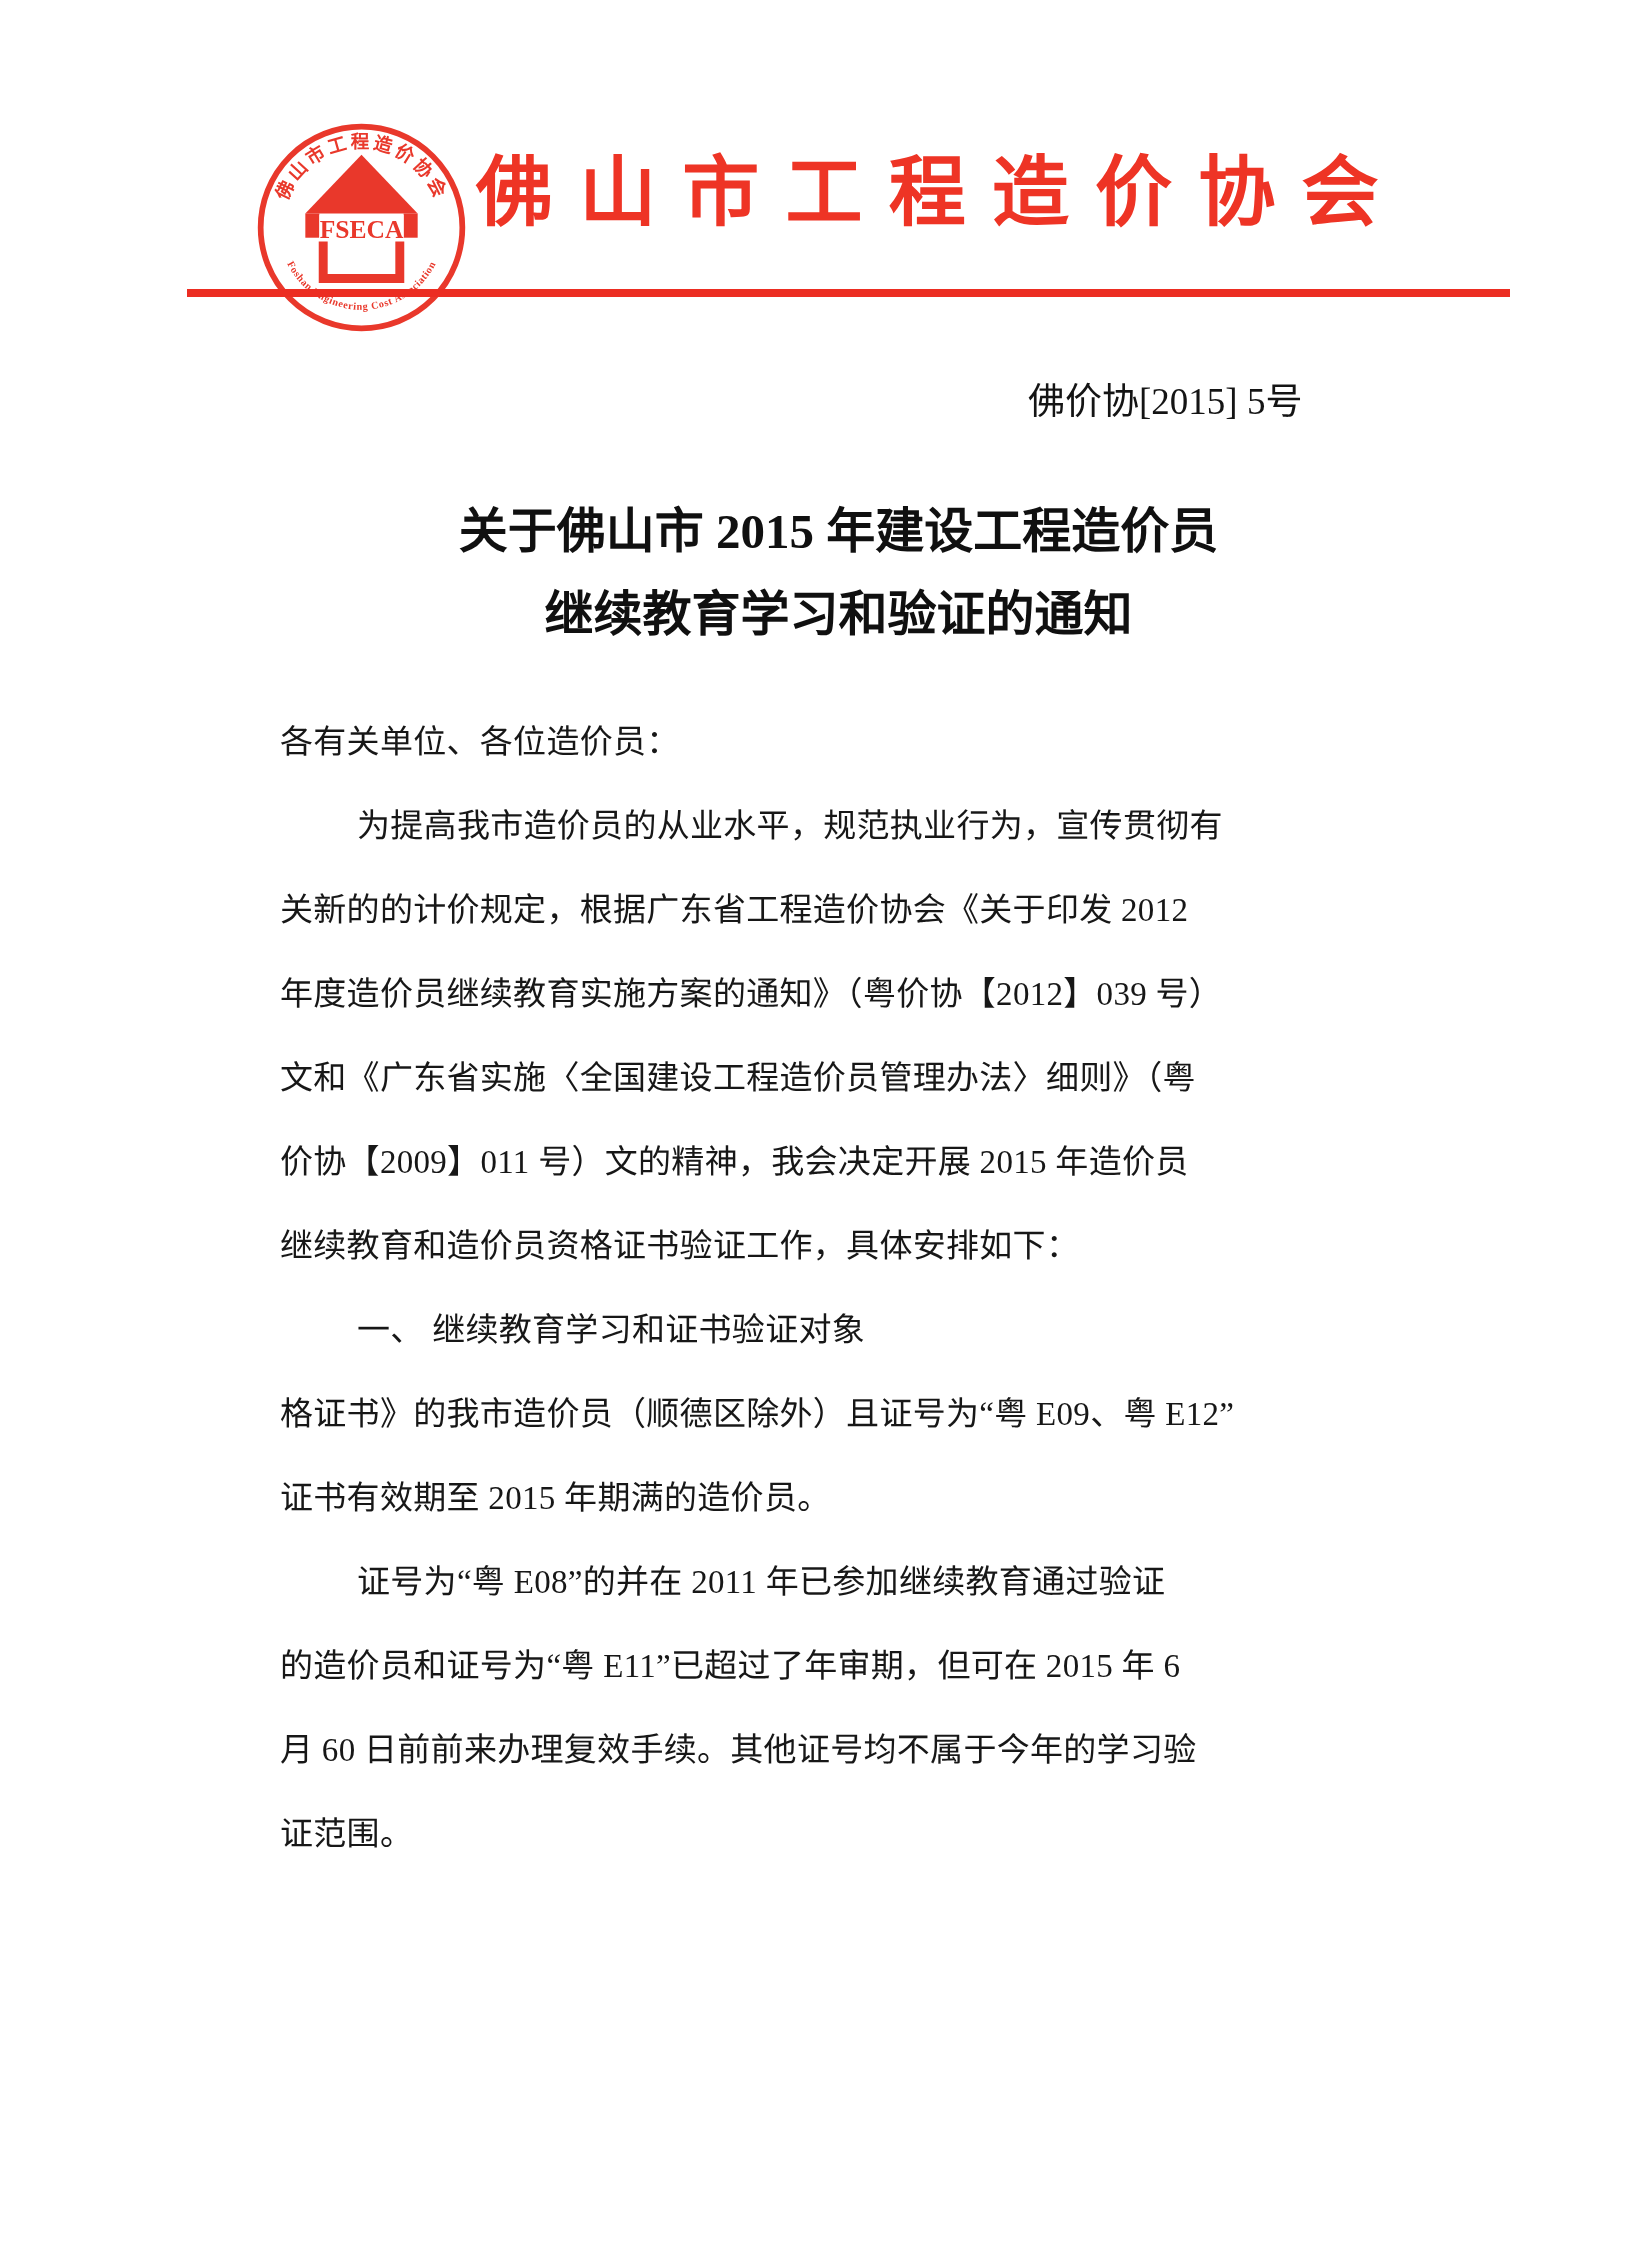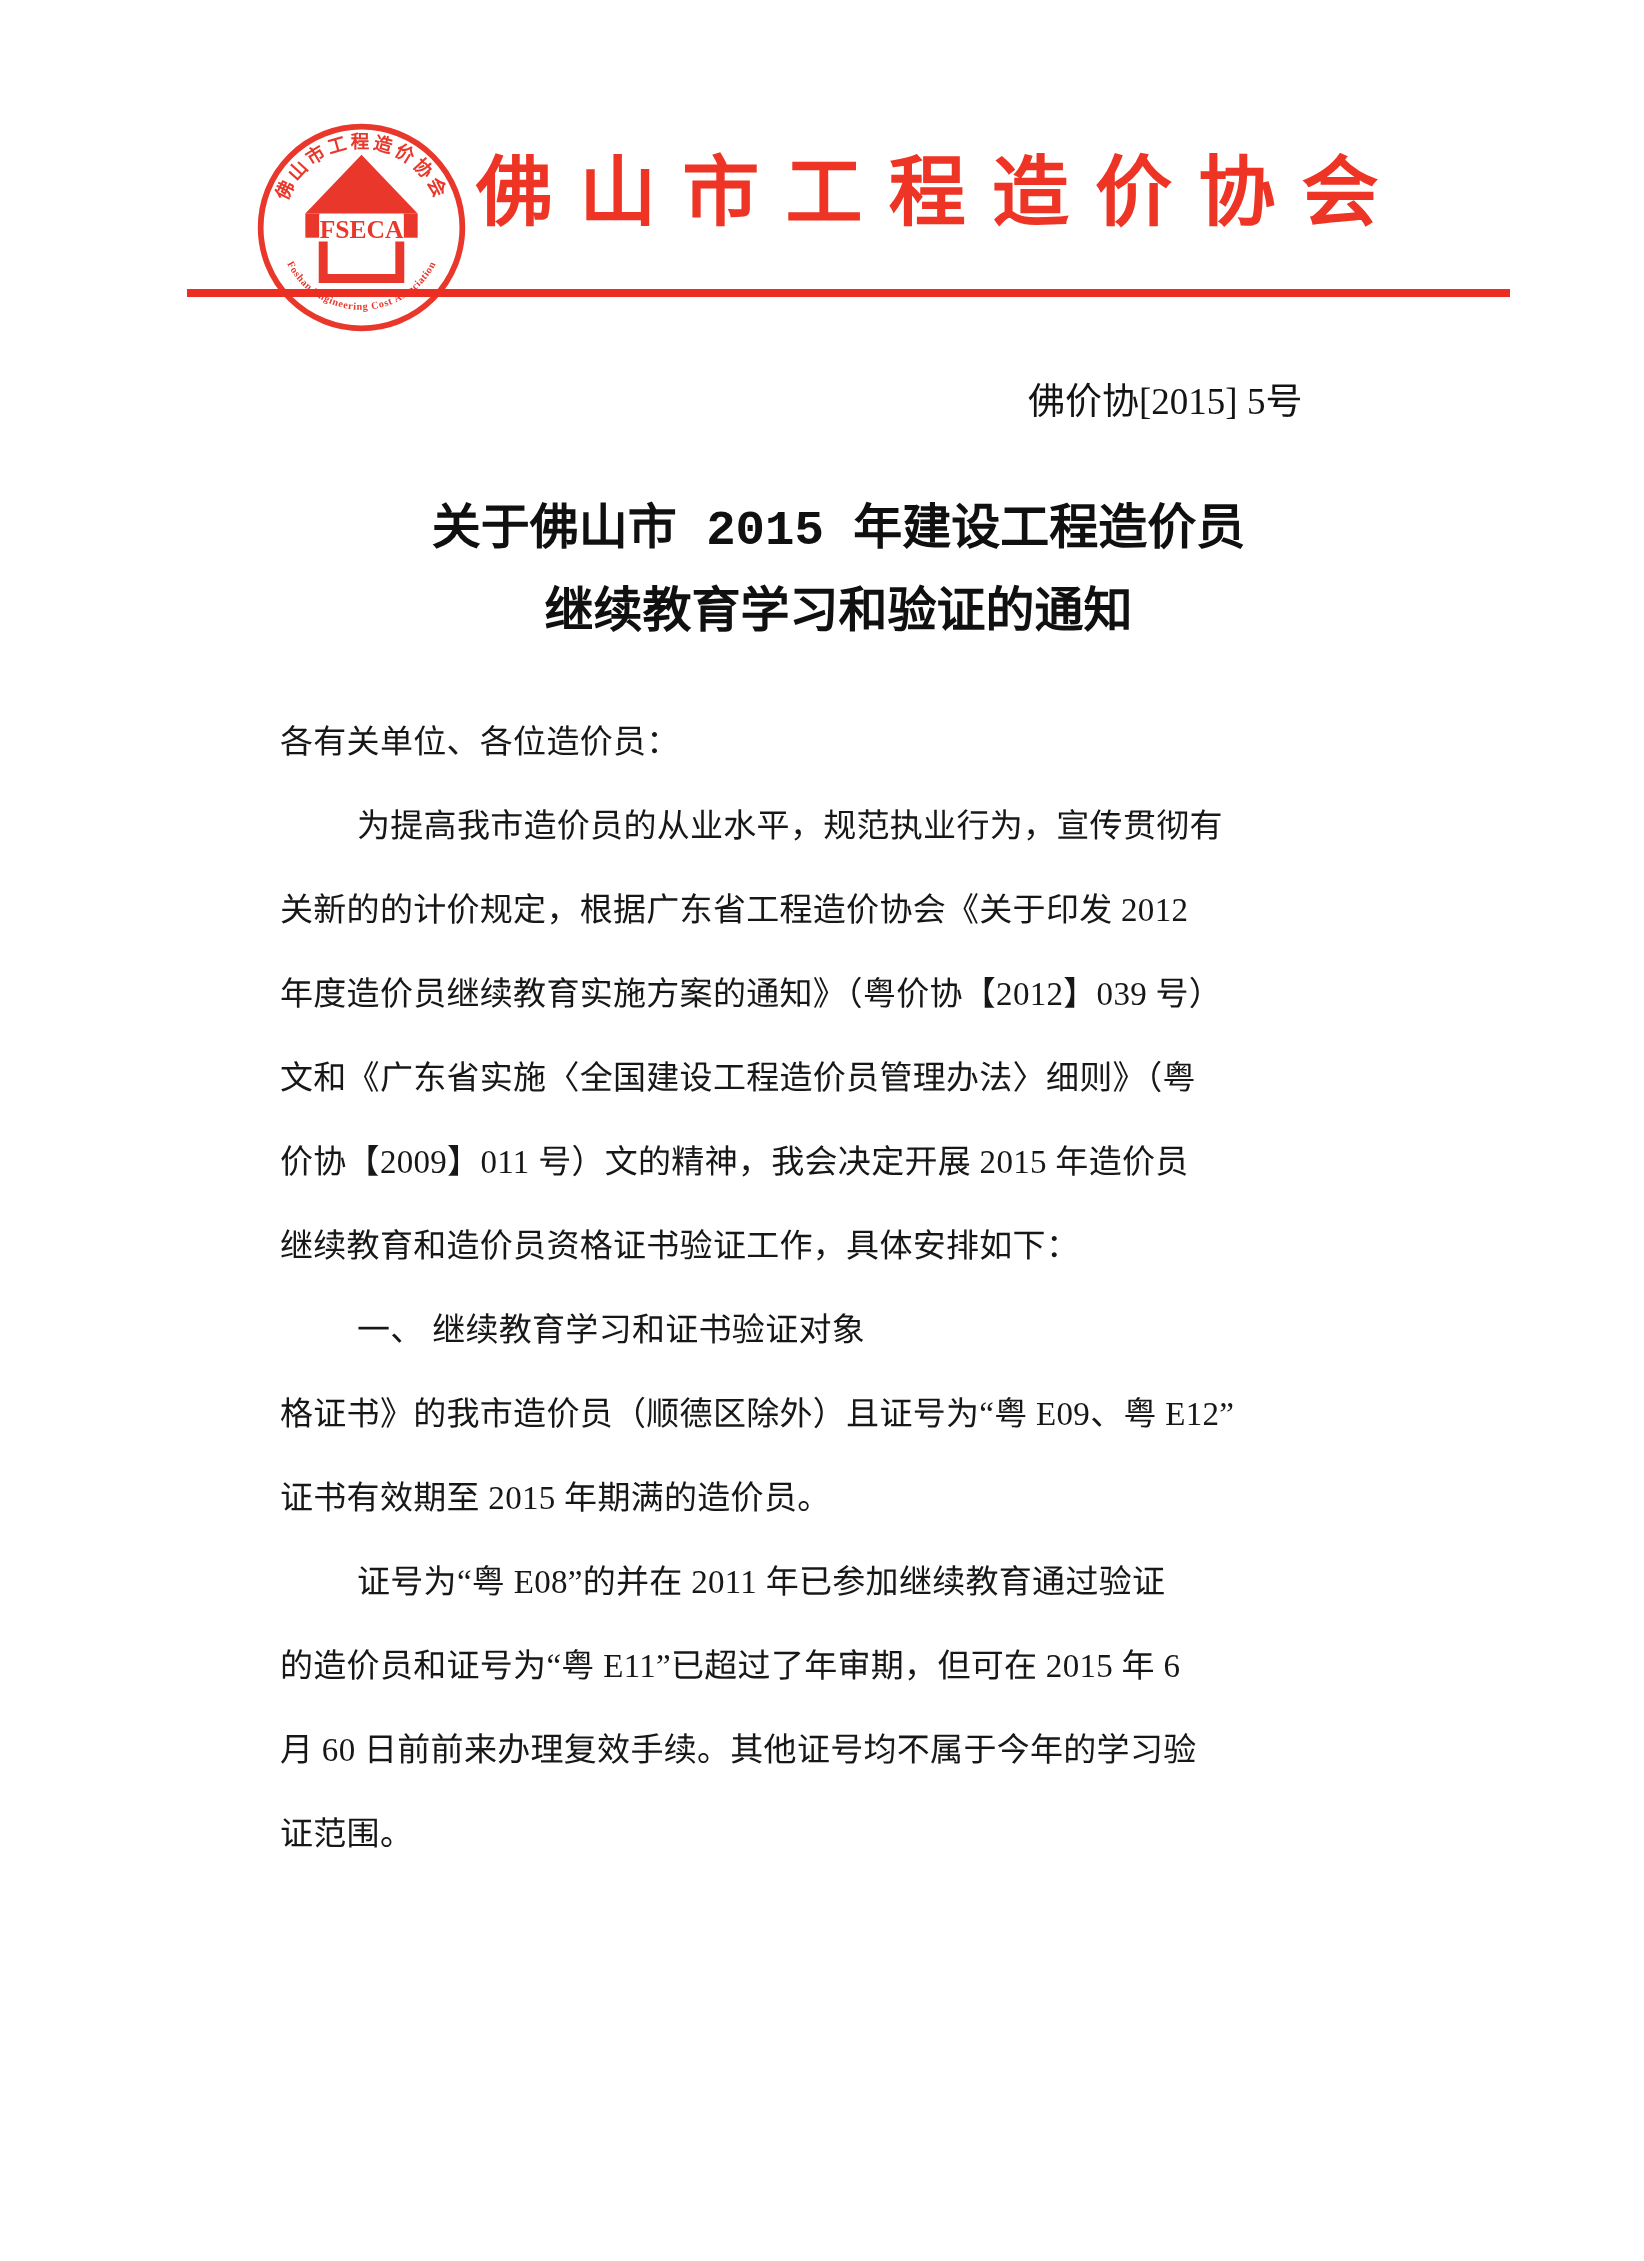--- a/index.html
+++ b/index.html
@@ -44,21 +44,21 @@
     white-space:nowrap;
     color:#141414;
     margin-left:32px;
   }
   
   .notice-title{
     position:absolute;
     left:280px; top:490px;
     width:1117px;
     text-align:center;
-    font-family:Liberation Mono, monospace;
+    font-family:Liberation Serif, serif;
     font-weight:bold;
     color:#101010;
   }
   .notice-title .t-line{
     height:83px; line-height:83px;
     font-size:49px;
     white-space:nowrap;
   }
   
   .doc-body{

